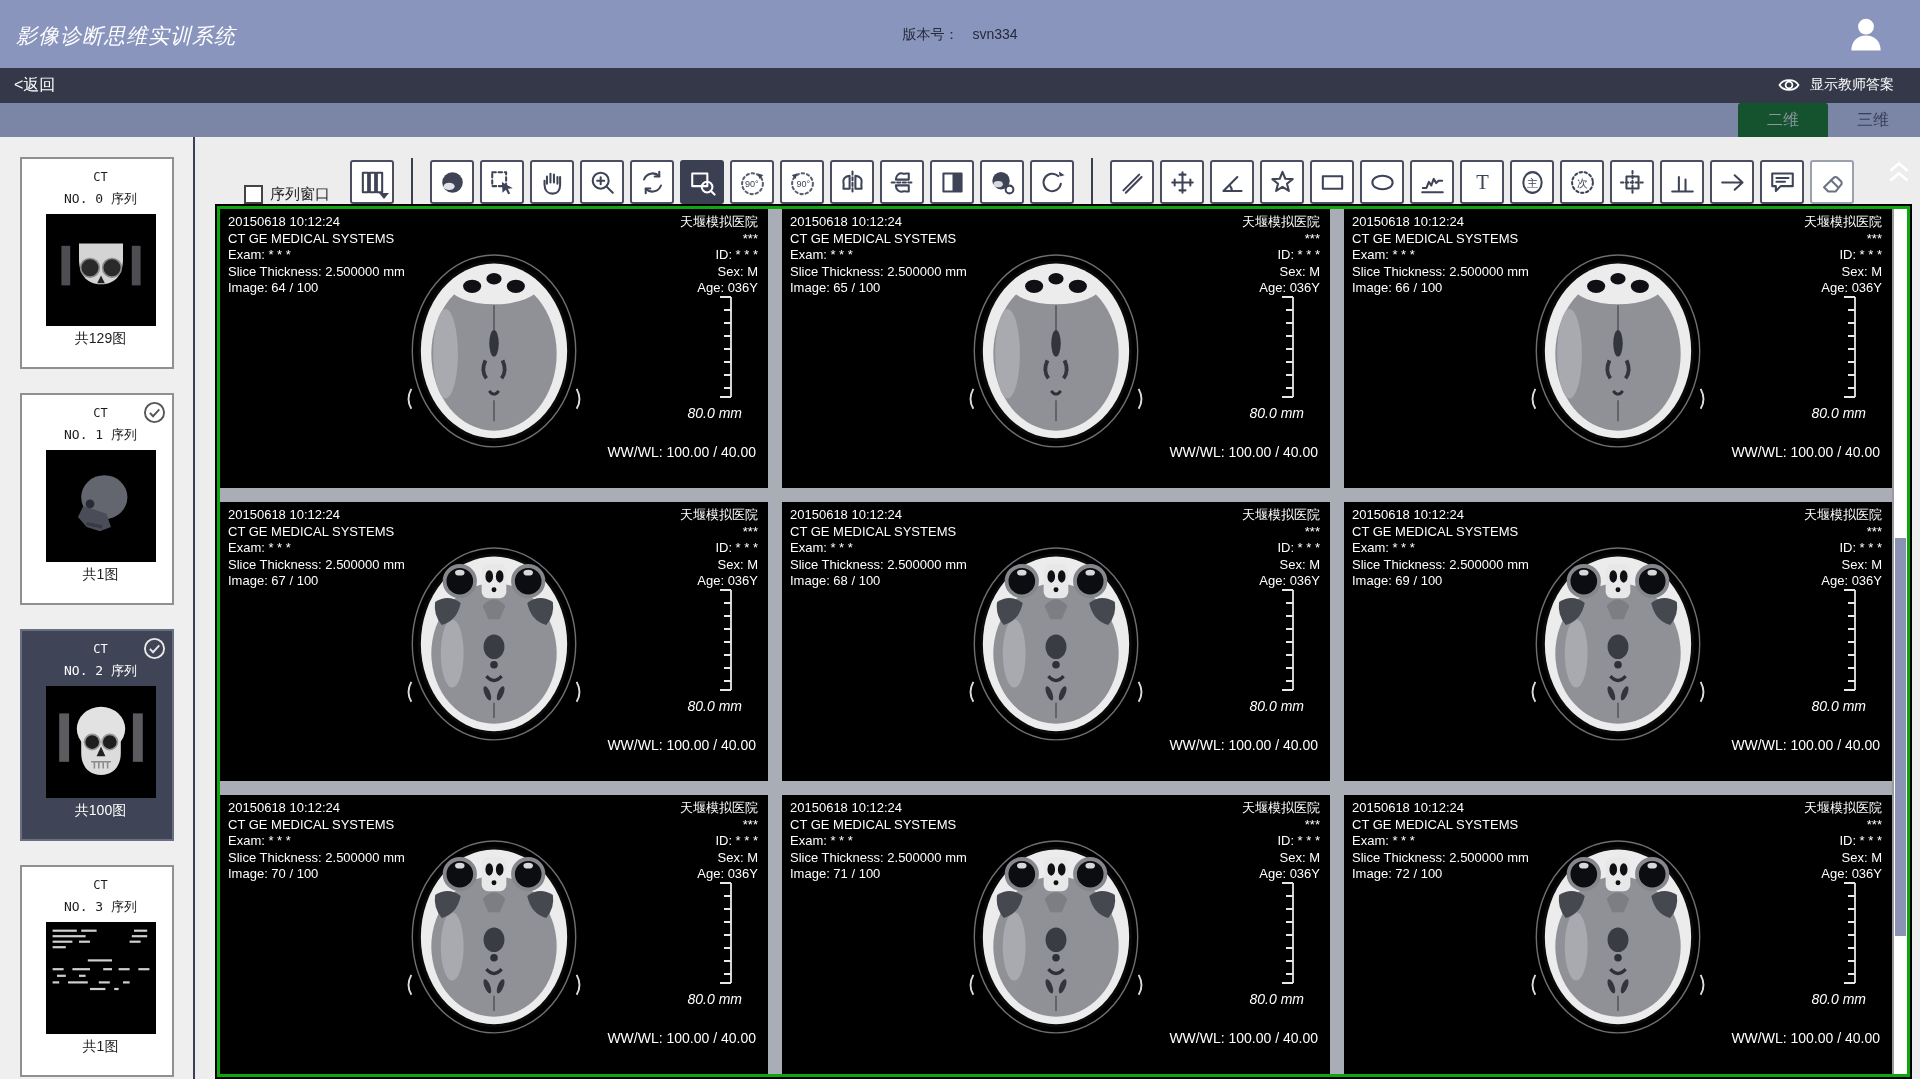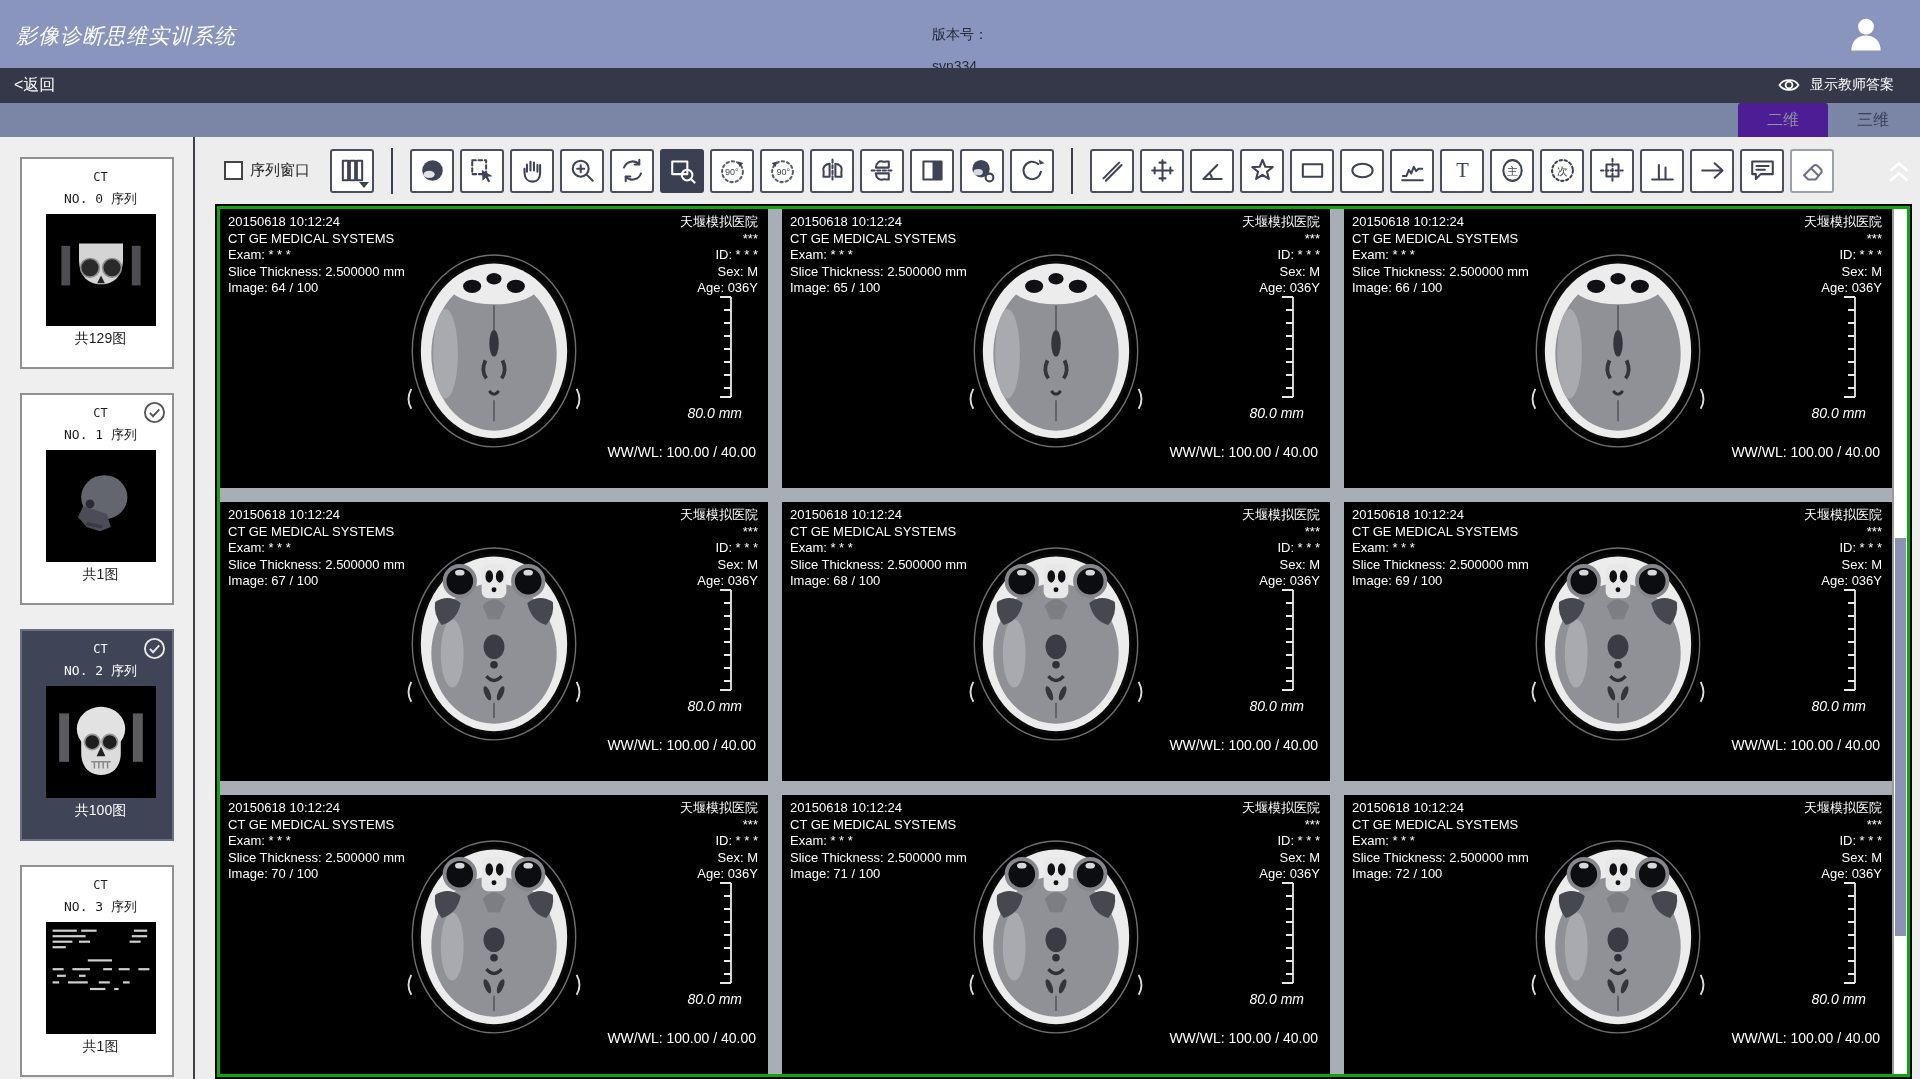--- a/index.html
+++ b/index.html
@@ -2,31 +2,31 @@
 <html><head>
 <meta charset="utf-8">
 <style>
   html,body{margin:0;padding:0}
   body{width:1920px;height:1079px;position:relative;overflow:hidden;
        background:#ededee;font-family:"Liberation Sans",sans-serif;}
   
   .header{position:absolute;left:0;top:0;width:1920px;height:68px;background:#8a95bd;}
   .app-title{position:absolute;left:16px;top:22px;color:#fff;font-size:21px;letter-spacing:1px;font-style:italic;}
   .version{position:absolute;left:50%;top:26px;transform:translateX(-50%);
-           color:#242a3a;font-size:14px;display:flex;gap:14px;flex-direction:column;}
+           color:#242a3a;font-size:14px;display:flex;gap:14px;}
   .avatar{position:absolute;right:32px;top:12px;width:44px;height:44px;}
   .nav{position:absolute;left:0;top:68px;width:1920px;height:35px;background:#343848;}
   .back{position:absolute;left:14px;top:7px;color:#fff;font-size:16px;cursor:default;}
   .show-answer{position:absolute;right:26px;top:5px;color:#fff;font-size:14px;
                display:flex;align-items:center;gap:9px;}
   .show-answer svg{width:24px;height:24px;stroke:#fff;fill:none;stroke-width:1.8;}
   .tabstrip{position:absolute;left:0;top:103px;width:1920px;height:34px;background:#7b85a6;}
   .tabs{position:absolute;right:2px;bottom:0;display:flex;}
   .tab{width:90px;height:34px;line-height:34px;text-align:center;font-size:16px;color:#383e55;}
-  .tab.active{background:#4c1d95;color:#8f94a3;border-radius:3px 3px 0 0;}
+  .tab.active{background:#14532d;color:#8f94a3;border-radius:3px 3px 0 0;}
   
   .sidebar{position:absolute;left:0;top:137px;width:193px;height:942px;background:#efefef;
            border-right:2px solid #3a3f52;box-sizing:content-box;}
   .card{position:relative;width:142px;margin:20px auto 24px;height:208px;background:#fff;
         border:2px solid #909090;text-align:center;color:#1c1c1c;padding-left:8px;}
   .card.selected{background:#3f4456;color:#fff;border-color:#6a6f82;}
   .card .mod{font-size:12px;margin-top:11px;font-family:"DejaVu Sans Mono",monospace;}
   .card .sname{font-size:13px;margin-top:6px;font-family:"DejaVu Sans Mono",monospace;}
   .card .thumb{width:110px;height:112px;margin:6px auto 4px;background:#000;}
   .card .thumb svg{width:110px;height:112px;display:none;}
@@ -34,21 +34,21 @@
   .card[data-thumb="skull-side"]      svg.t-skull-side{display:block}
   .card[data-thumb="skull-front"]     svg.t-skull-front{display:block}
   .card[data-thumb="dose-report"]     svg.t-dose-report{display:block}
   .card .scount{font-size:14px;}
   .card .check{display:none;position:absolute;top:5px;right:5px;width:25px;height:25px;}
   .card .check.show{display:block;}
   .card .check svg{width:25px;height:25px;stroke:#555;fill:none;stroke-width:1.8;}
   .card.selected .check svg{stroke:#e8e8e8;}
   
   .toolbar{position:absolute;left:196px;top:137px;right:0;height:67px;
-           display:flex;align-items:center;padding-left:28px;gap:6px;}
+           display:flex;align-items:flex-end;padding-left:48px;gap:6px;}
   .cb-wrap{display:flex;align-items:center;gap:7px;font-size:15px;color:#222;margin-right:14px;}
   .checkbox{width:15px;height:15px;border:2px solid #444;background:#fff;}
   .tbtn{position:relative;width:44px;height:44px;background:#fff;border:2px solid #4a4e60;
         border-radius:3px;display:flex;align-items:center;justify-content:center;
         color:#3f4356;padding:0;box-sizing:border-box;}
   .tbtn svg{width:29px;height:29px;stroke:currentColor;fill:none;stroke-width:1.7;
             stroke-linecap:round;stroke-linejoin:round;}
   .tbtn.active{background:#3a3f52;border-color:#3a3f52;color:#fff;}
   .tbtn.muted{border-color:#9ba0ad;color:#6d7282;}
   .tbtn .dd{position:absolute;right:3px;bottom:3px;width:0;height:0;

